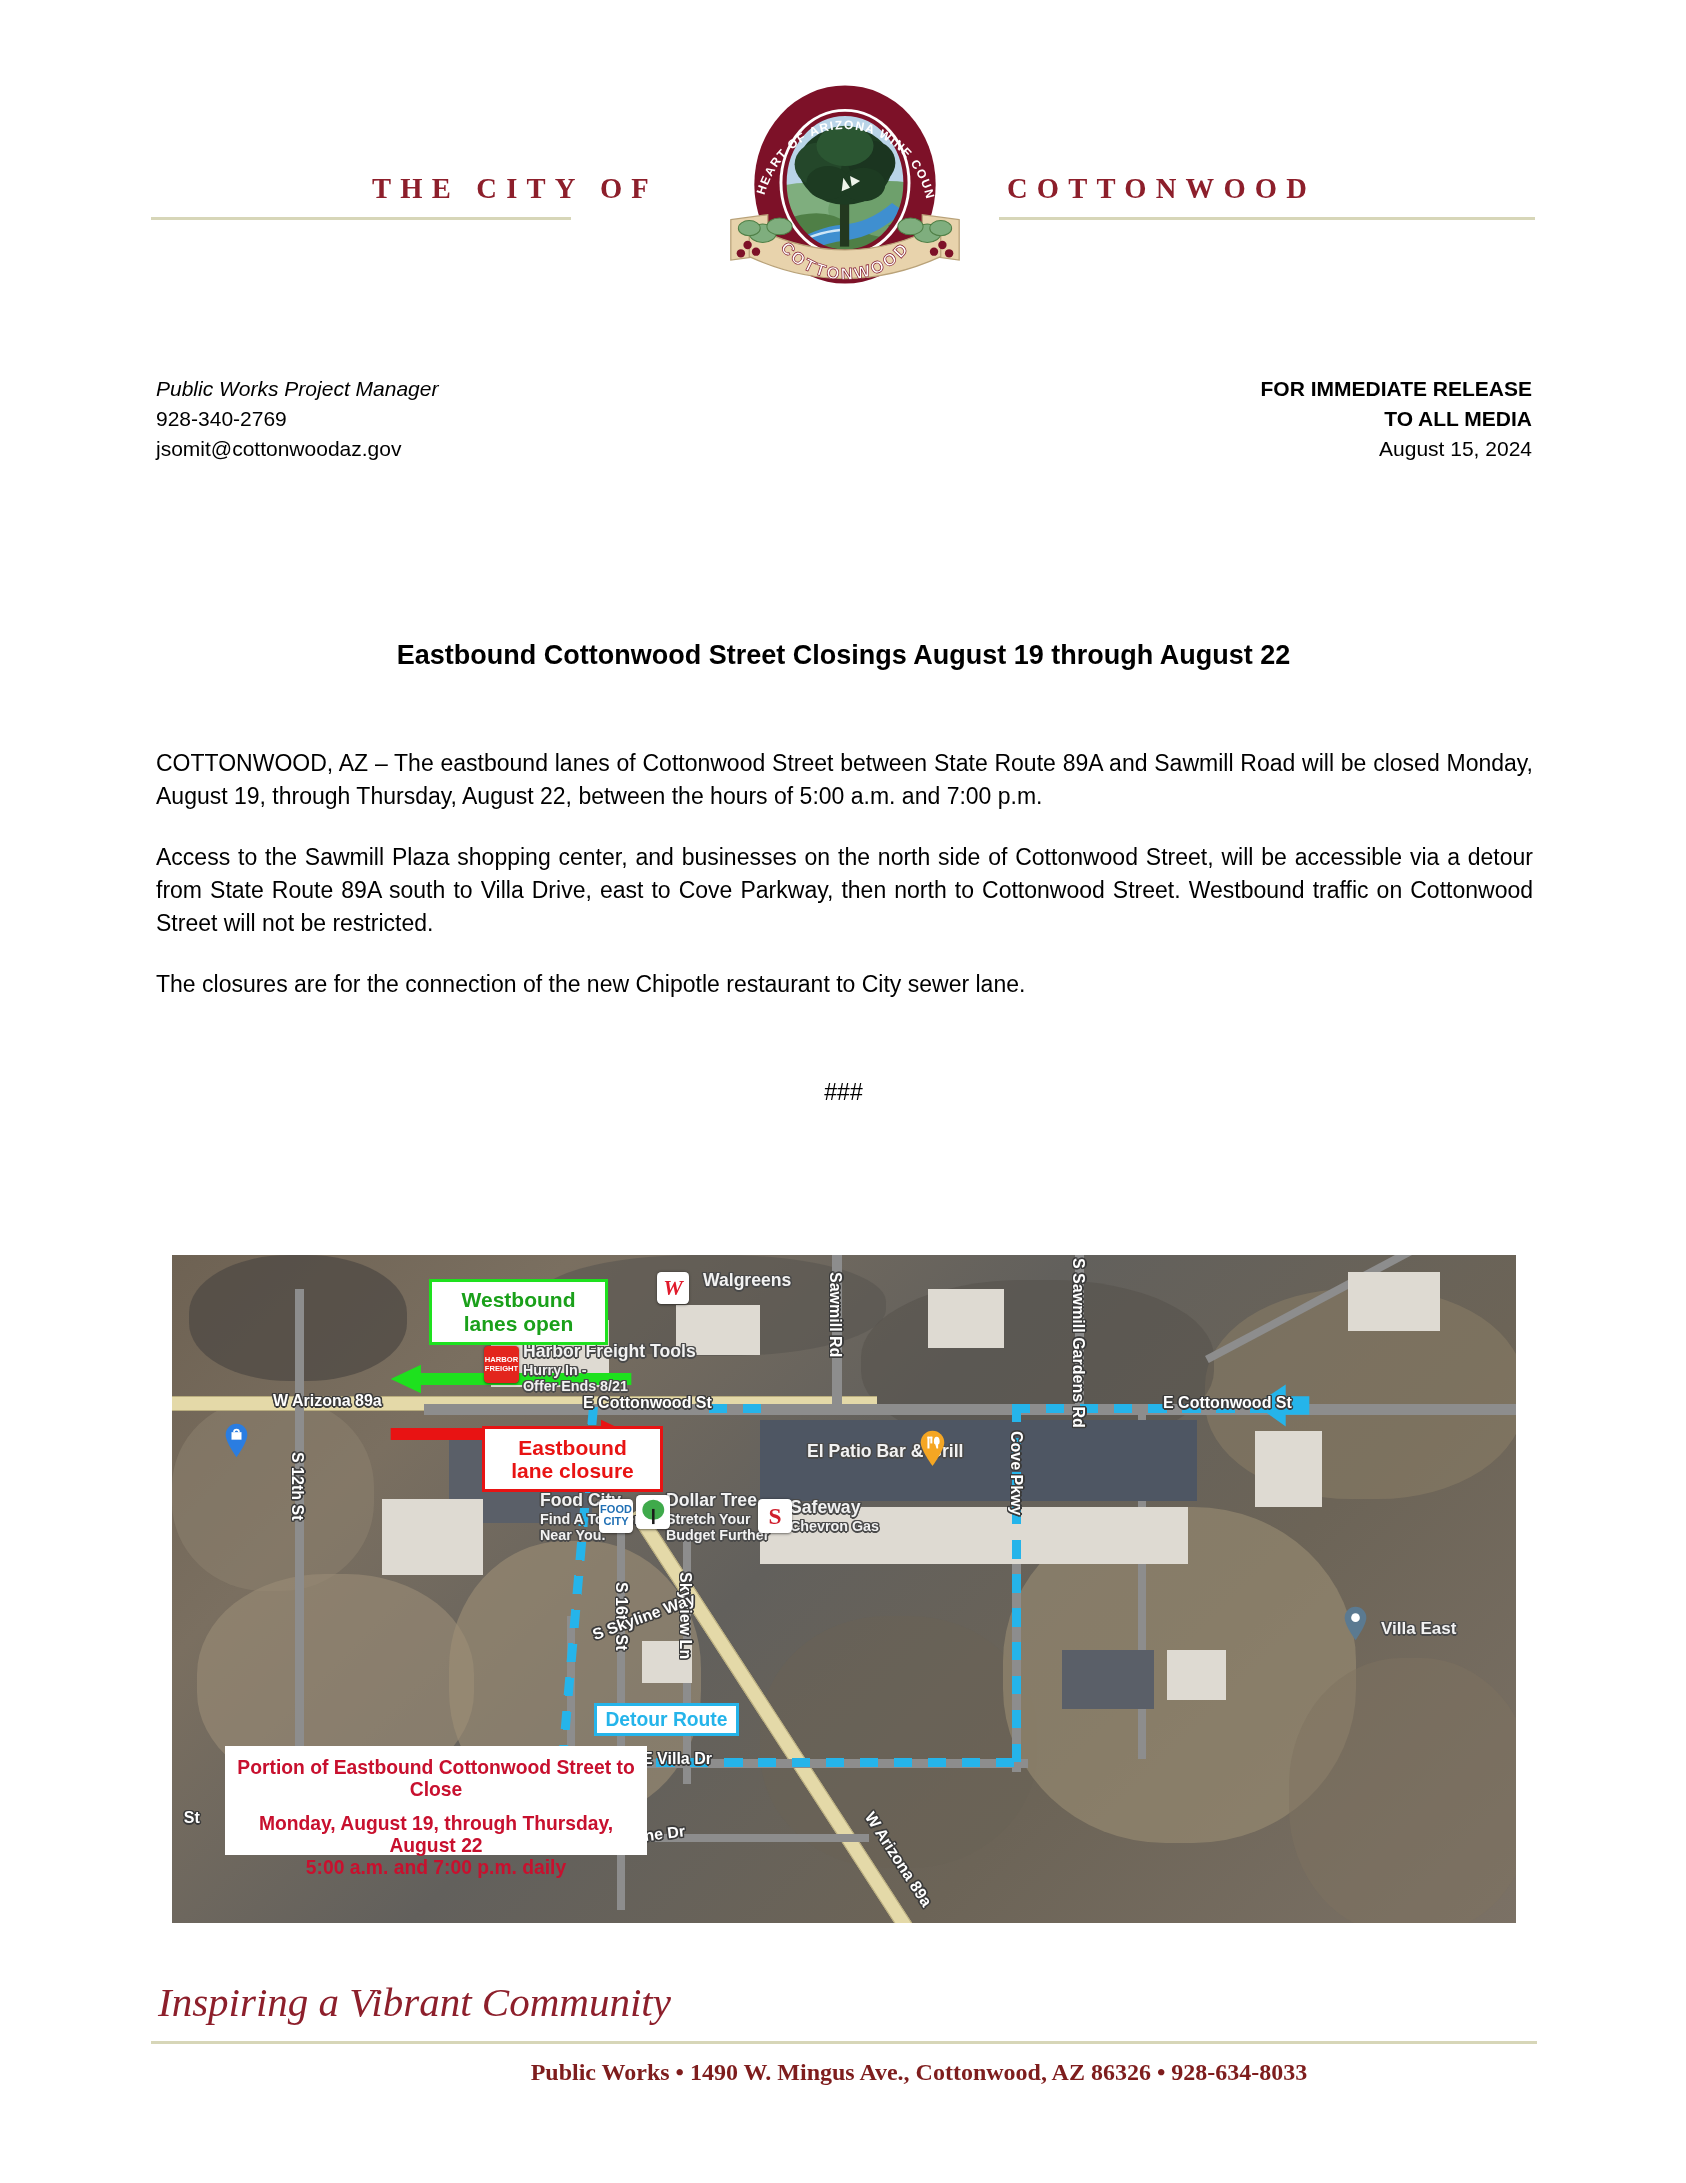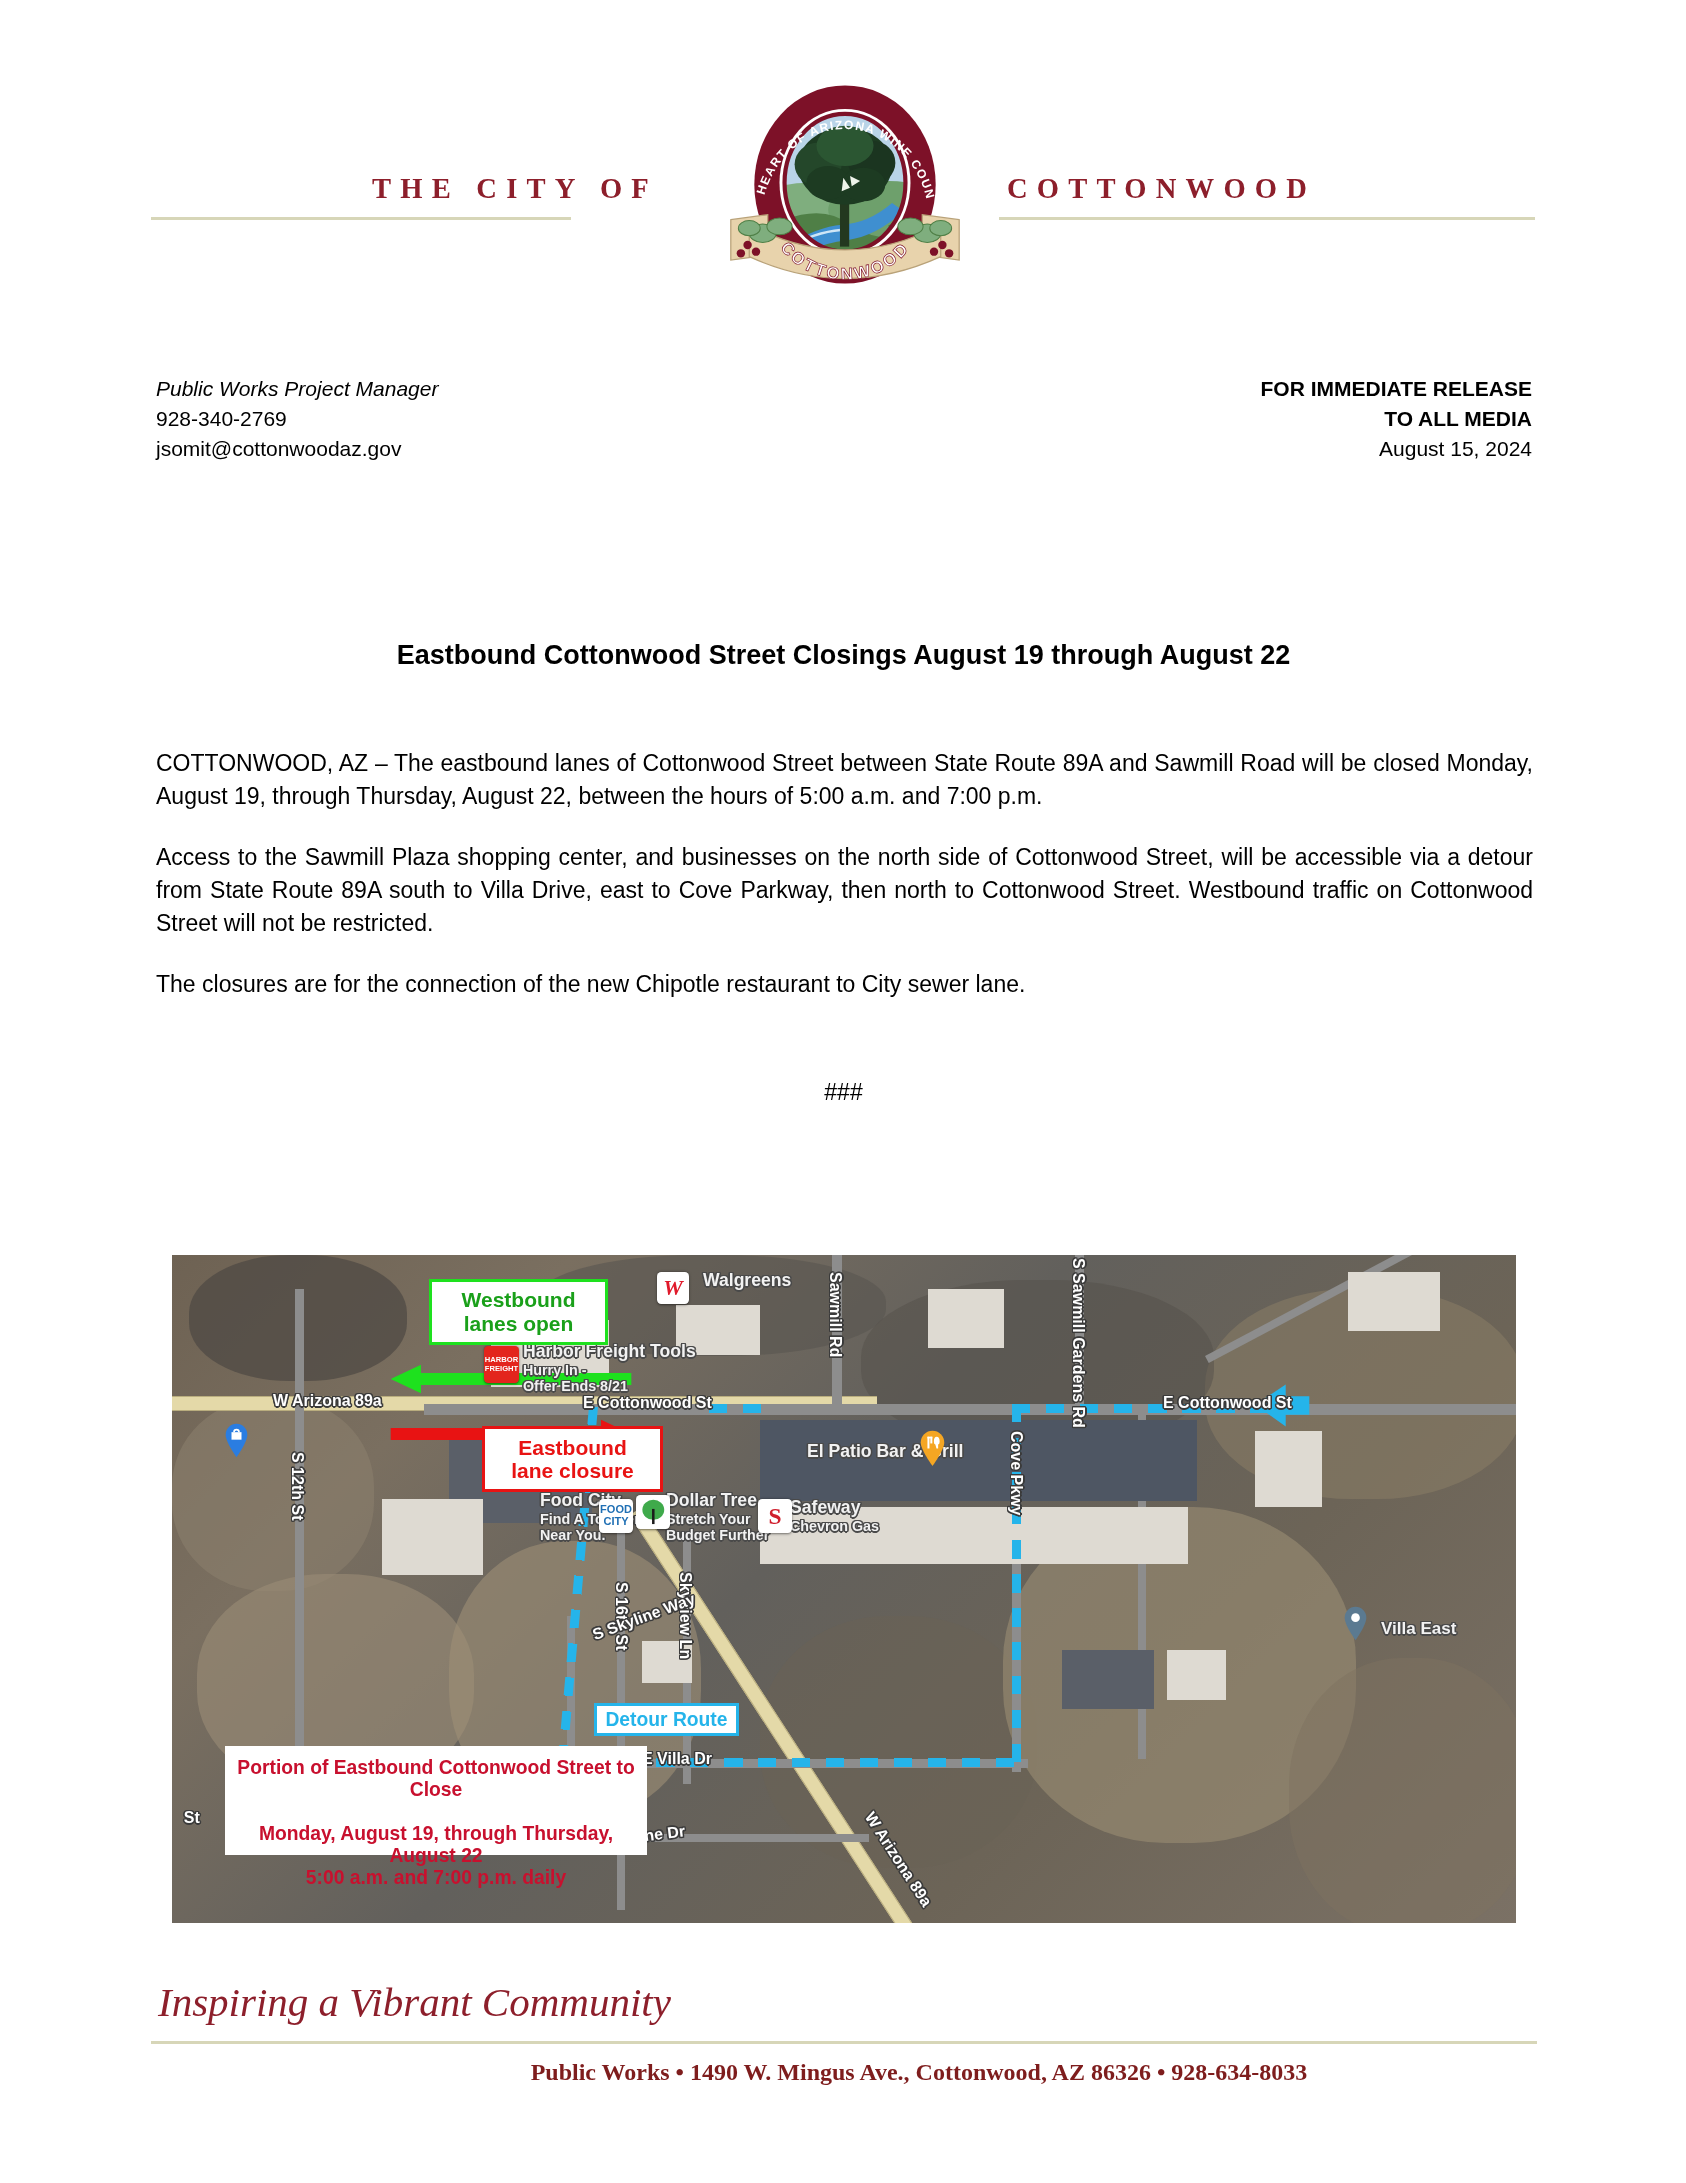--- a/index.html
+++ b/index.html
@@ -534,21 +534,21 @@
     <div>Eastbound</div>
     <div>lane closure</div>
   </div>
 
   <div class="callout cyan" style="left:422px; top:448px;">
     <div>Detour Route</div>
   </div>
 
   <div class="info-box" style="left:53px; top:491px; width:422px; height:109px; padding-top:11px; box-sizing:border-box;">
     <div class="ln1">Portion of Eastbound Cottonwood Street to Close</div>
-    <div class="ln2" style="margin-top:22px;">Monday, August 19, through Thursday, August 22</div>
+    <div class="ln2" style="margin-top:12px;">Monday, August 19, through Thursday, August 22</div>
     <div class="ln3">5:00 a.m. and 7:00 p.m. daily</div>
   </div>
 
 </div>
 
 <div class="footer-rule"></div>
 <div class="tagline">Inspiring a Vibrant Community</div>
 <div class="footer-address">Public Works • 1490 W. Mingus Ave., Cottonwood, AZ 86326 • 928-634-8033</div>
 
 

